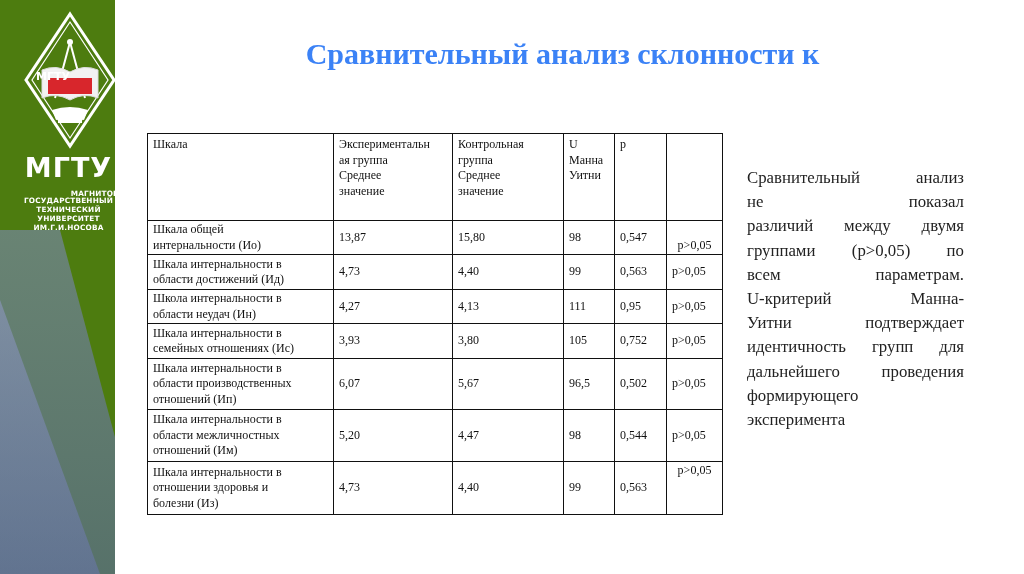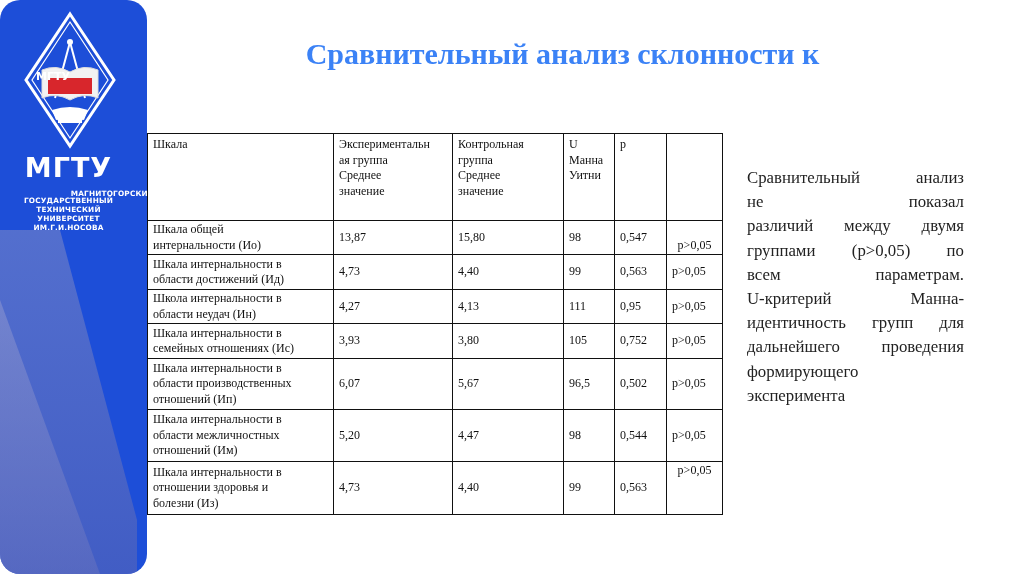--- a/index.html
+++ b/index.html
@@ -3,22 +3,22 @@
   <meta charset="utf-8">
   <style>
     html, body { margin:0; padding:0; }
     body {
       width:1024px; height:574px; position:relative; overflow:hidden;
       background:#ffffff;
       font-family:"Liberation Serif", "DejaVu Serif", serif;
       color:#111;
     }
     .sidebar {
-      position:absolute; left:0; top:0; width:147px; height:574px;
-      background:#1d4ed8; overflow:hidden;border-radius:20px;
+      position:absolute; left:0; top:0; width:115px; height:574px;
+      background:#4d7c0f; overflow:hidden;
     }
     .sidebar .beam1 {
       position:absolute; left:0; top:0; width:137px; height:574px;
       background:linear-gradient(180deg, rgba(150,160,210,0.55), rgba(95,105,180,0.55));
       clip-path:polygon(0 250px, 0 574px, 137px 574px, 137px 520px, 60px 230px, 0 230px);
     }
     .sidebar .beam2 {
       position:absolute; left:0; top:0; width:137px; height:574px;
       background:linear-gradient(180deg, rgba(185,190,225,0.55), rgba(110,118,190,0.45));
       clip-path:polygon(0 320px, 0 574px, 100px 574px, 0 300px);
@@ -211,17 +211,18 @@
 </tbody>
   </table>
 
 <div class="side-text">
   <span class="line">Сравнительный анализ</span>
   <span class="line">не показал</span>
   <span class="line">различий между двумя</span>
   <span class="line">группами (р&gt;0,05) по</span>
   <span class="line">всем параметрам.</span>
   <span class="line">U-критерий Манна-</span>
+  <span class="line">Уитни подтверждает</span>
   <span class="line">идентичность групп для</span>
   <span class="line">дальнейшего проведения</span>
   <span class="line last">формирующего</span>
   <span class="line last">эксперимента</span>
 </div>
 
 </body></html>

